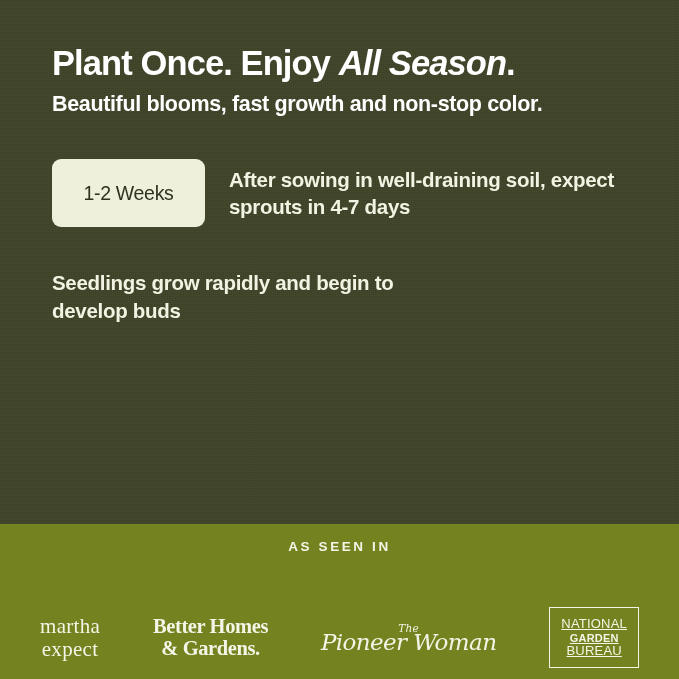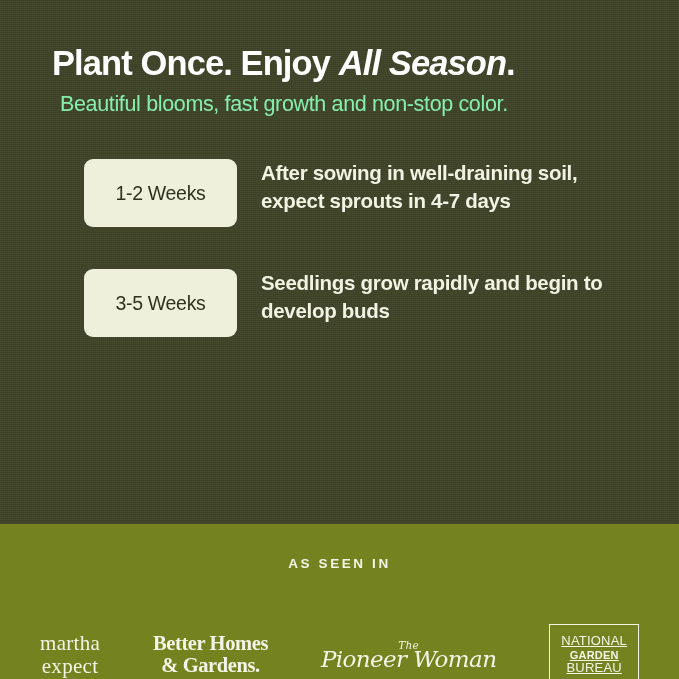--- a/index.html
+++ b/index.html
@@ -52,40 +52,40 @@
     letter-spacing: -0.9px;
     line-height: 1.12;
     margin: 0 0 9px 0;
     white-space: nowrap;
   }
   .headline .emph {
     font-style: italic;
   }
 
   .subheadline {
-    color: #86efac;
+    color: #ffffff;
     font-size: 21.5px;
-    font-weight: normal;
+    font-weight: bold;
     letter-spacing: -0.35px;
     line-height: 1.2;
-    margin: 8px;
+    margin: 0;
     white-space: nowrap;
   }
 
   .timeline {
     margin-top: 42px;
     display: flex;
     flex-direction: column;
     gap: 42px;
   }
 
   .timeline-row {
     display: flex;
+    align-items: center;
     gap: 24px;
-    margin-left: 32px;
   }
 
   .badge {
     flex: 0 0 auto;
     width: 153px;
     height: 68px;
     background: #eef0dc;
     border-radius: 9px;
     display: flex;
     align-items: center;
@@ -108,21 +108,21 @@
     line-height: 1.33;
     max-width: 410px;
   }
 
   
   .bottom-band {
     position: relative;
     height: 155px;
     background: #74821f;
     box-sizing: border-box;
-    padding-top: 32px;
+    padding-top: 15px;
     z-index: 3;
     display: flex;
     flex-direction: column;
     align-items: center;
   }
 
   .as-seen-in {
     color: #f4f5e6;
     font-size: 13.5px;
     font-weight: bold;
@@ -223,23 +223,20 @@
     <div class="timeline">
 
       <div class="timeline-row">
         <div class="badge">
           <span class="badge-label">1-2 Weeks</span>
         </div>
         <div class="row-desc">After sowing in well-draining soil, expect sprouts in 4-7 days</div>
       </div>
 
       <div class="timeline-row">
-        <div class="badge">
-          <span class="badge-label">3-5 Weeks</span>
-        </div>
         <div class="row-desc">Seedlings grow rapidly and begin to develop buds</div>
       </div>
 
 
     </div>
   </div>
 
   <div class="bottom-band">
 
     <div class="as-seen-in">AS SEEN IN</div>

